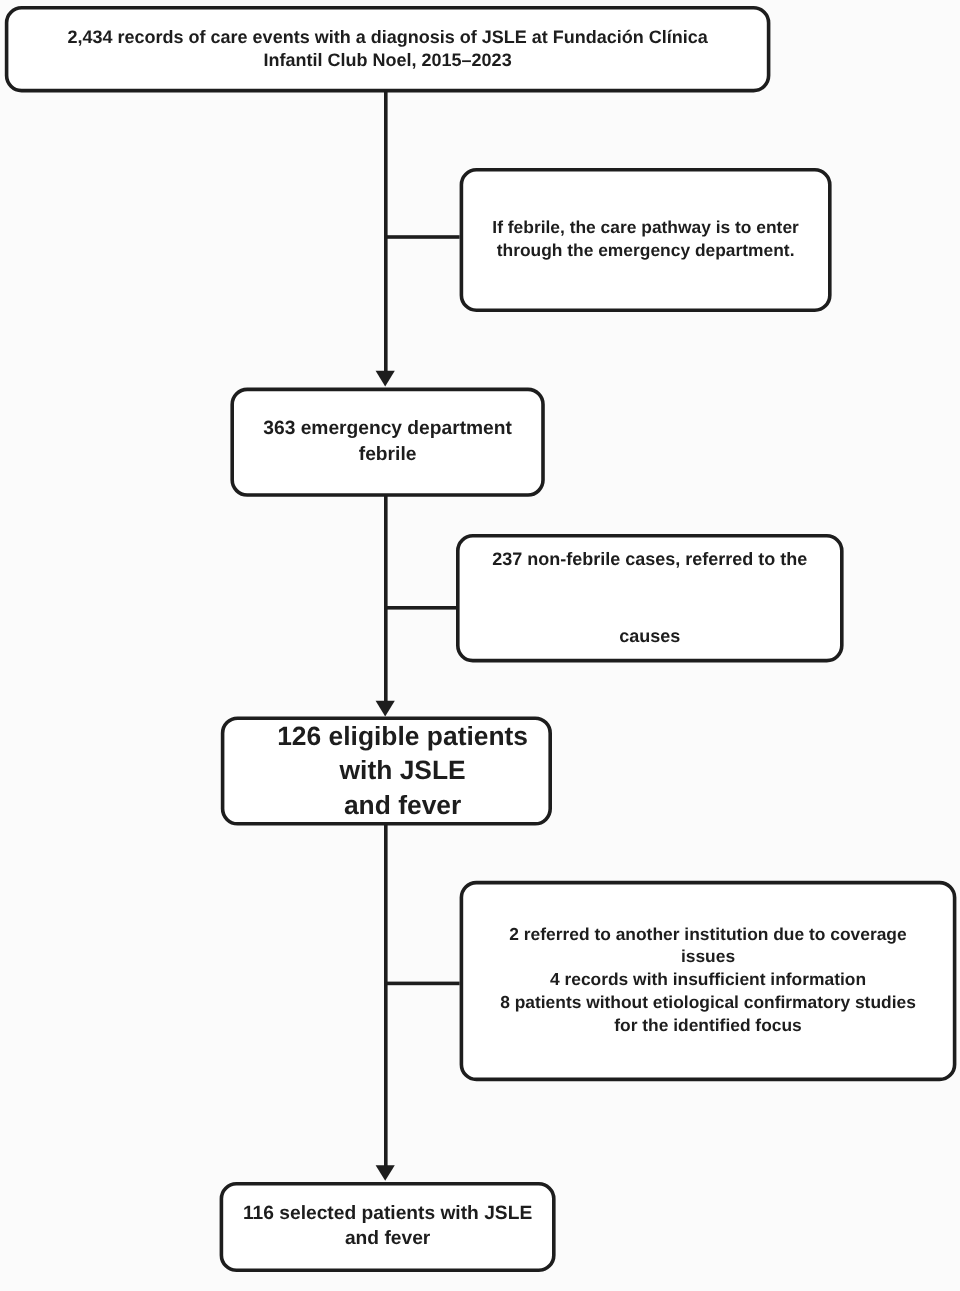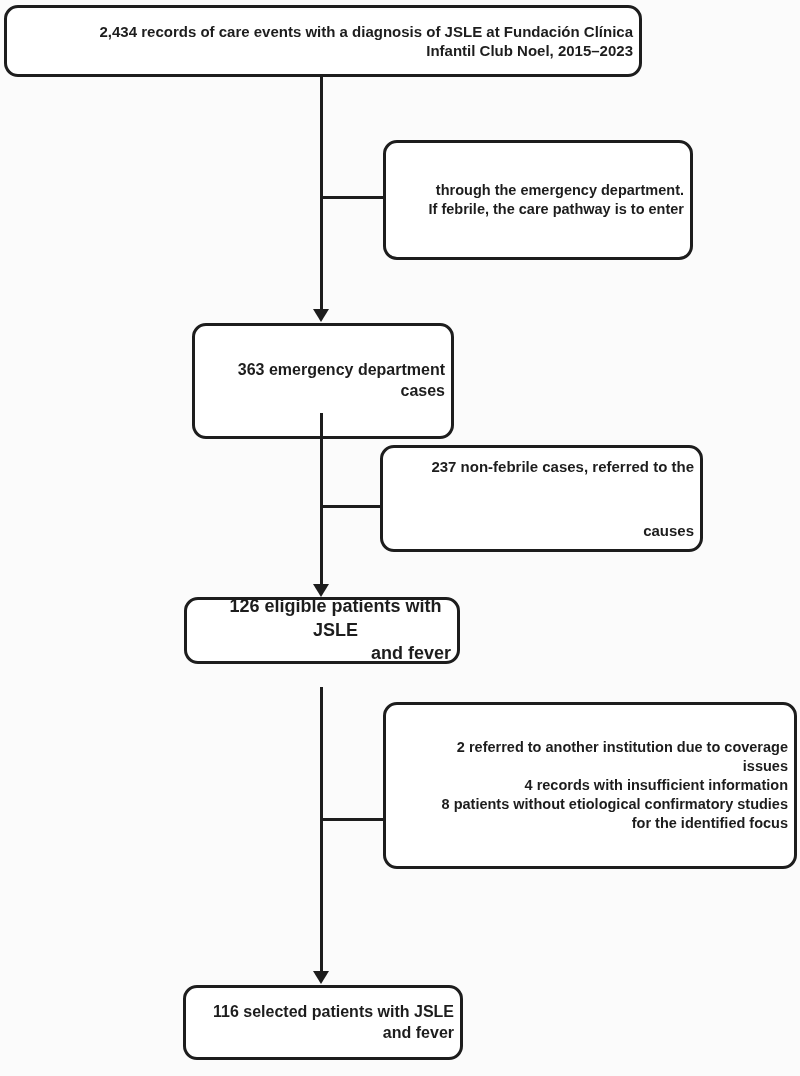--- a/index.html
+++ b/index.html
@@ -17,21 +17,21 @@
   }
   .box {
     position: absolute;
     box-sizing: border-box;
     background: #ffffff;
     border: 3px solid #1d1d1d;
     border-radius: 14px;
     display: flex;
     flex-direction: column;
     justify-content: center;
-    align-items: flex-end;
+    align-items: center;
     text-align: center;
     color: #1d1d1d;
     font-weight: bold;
     line-height: 1.3;
     padding: 2px 6px;
   }
   .vline {
     position: absolute;
     width: 3px;
     background: #1d1d1d;
@@ -59,50 +59,50 @@
     <div>2,434 records of care events with a diagnosis of JSLE at Fundación Clínica</div>
     <div>Infantil Club Noel, 2015–2023</div>
   </div>
 
   <div class="vline" style="left:320px; top:76px; height:234px;"></div>
   <div class="arrowhead" style="left:313px; top:309px;"></div>
 
   <div class="hline" style="left:321px; top:196px; width:62px;"></div>
 
   <div class="box" style="left:383px; top:140px; width:310px; height:120px; font-size:14.5px;">
+    <div>If febrile, the care pathway is to enter</div>
     <div>through the emergency department.</div>
-    <div>If febrile, the care pathway is to enter</div>
   </div>
 
-  <div class="box" style="left:192px; top:323px; width:262px; height:116px; font-size:16px;">
+  <div class="box" style="left:192px; top:323px; width:262px; height:91px; font-size:16px;">
     <div>363 emergency department</div>
-    <div>cases</div>
+    <div>febrile</div>
   </div>
 
   <div class="vline" style="left:320px; top:413px; height:172px;"></div>
   <div class="arrowhead" style="left:313px; top:584px;"></div>
 
   <div class="hline" style="left:321px; top:505px; width:59px;"></div>
 
   <div class="box" style="left:380px; top:445px; width:323px; height:107px; font-size:15px;gap:44px;">
     <div>237 non-febrile cases, referred to the</div>
     <div>causes</div>
   </div>
 
-  <div class="box" style="left:184px; top:597px; width:276px; height:67px; font-size:18px;padding-left:33px;">
+  <div class="box" style="left:184px; top:597px; width:276px; height:91px; font-size:22px;padding-left:33px;">
     <div>126 eligible patients with JSLE</div>
     <div>and fever</div>
   </div>
 
   <div class="vline" style="left:320px; top:687px; height:285px;"></div>
   <div class="arrowhead" style="left:313px; top:971px;"></div>
 
   <div class="hline" style="left:321px; top:818px; width:62px;"></div>
 
-  <div class="box" style="left:383px; top:702px; width:414px; height:167px; font-size:14.5px;">
+  <div class="box" style="left:383px; top:734px; width:414px; height:167px; font-size:14.5px;">
     <div>2 referred to another institution due to coverage</div>
     <div>issues</div>
     <div>4 records with insufficient information</div>
     <div>8 patients without etiological confirmatory studies</div>
     <div>for the identified focus</div>
   </div>
 
   <div class="box" style="left:183px; top:985px; width:280px; height:75px; font-size:16px;">
     <div>116 selected patients with JSLE</div>
     <div>and fever</div>

